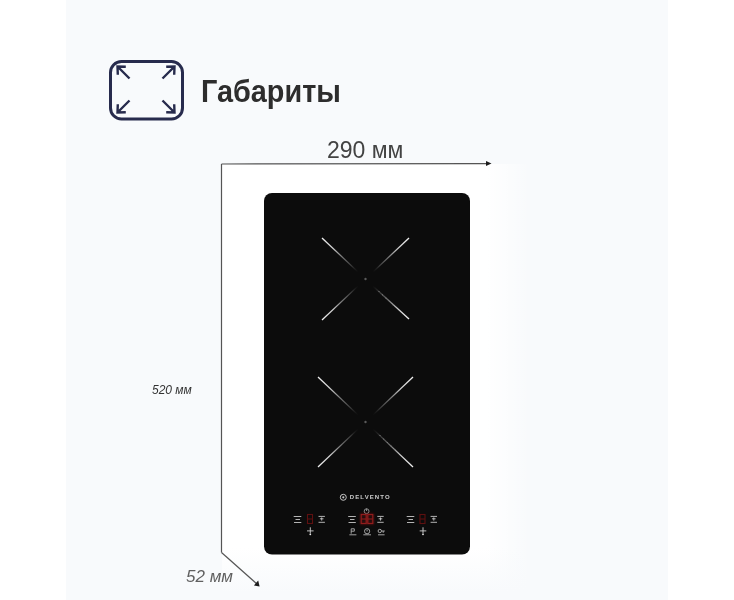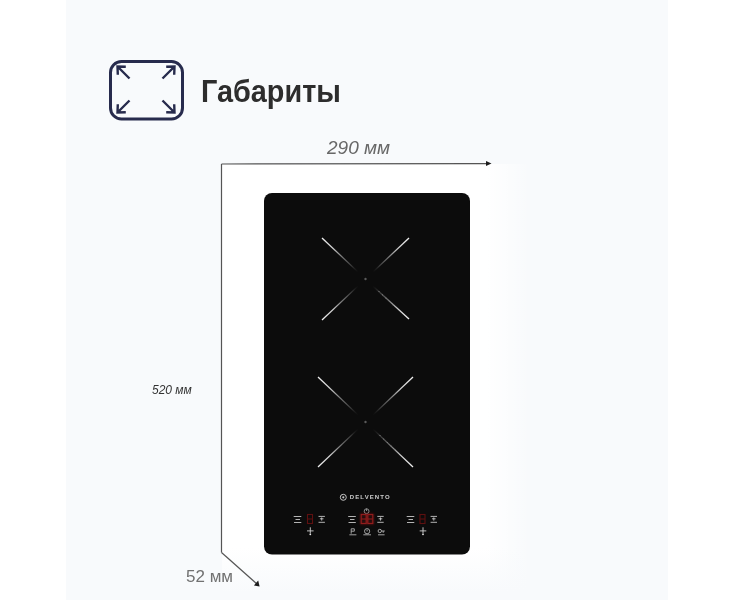--- a/index.html
+++ b/index.html
@@ -20,25 +20,25 @@
   <g stroke="#272b4d" stroke-width="2.4" fill="none">
     <path d="M24.5 22.5 L12.5 10.5 M12.8 18.8 L12.5 10.5 L20.8 10.8"></path>
     <path d="M57.5 22.5 L69.5 10.5 M69.2 18.8 L69.5 10.5 L61.2 10.8"></path>
     <path d="M24.5 44.5 L12.5 56.5 M12.8 48.2 L12.5 56.5 L20.8 56.2"></path>
     <path d="M57.5 44.5 L69.5 56.5 M69.2 48.2 L69.5 56.5 L61.2 56.2"></path>
   </g>
 </svg>
 
 <div class="abs" style="left:201px;top:74px;font-size:31px;font-weight:700;color:#272b4d;transform:scaleX(0.93);transform-origin:0 0;filter:grayscale(1);">Габариты</div>
 
-<div class="abs" style="left:327px;top:137px;font-size:19px;font-style:italic;color:#ef4444;filter:grayscale(1);">290 мм</div>
+<div class="abs" style="left:327px;top:137px;font-size:23px;color:#6d28d9;filter:grayscale(1);">290 мм</div>
 
 <div class="abs" style="left:152px;top:383px;font-size:12px;font-style:italic;color:#333;filter:grayscale(1);">520 мм</div>
 
-<div class="abs" style="left:186px;top:567px;font-size:17px;color:#ec4899;filter:grayscale(1);">52 мм</div>
+<div class="abs" style="left:186px;top:567px;font-size:17px;font-style:italic;color:#0f766e;filter:grayscale(1);">52 мм</div>
 
 <svg class="abs" style="left:0;top:0" width="734" height="600" viewBox="0 0 734 600">
 
   <line x1="221.5" y1="164" x2="487" y2="163.6" stroke="#555" stroke-width="1.2"></line>
 
   <path d="M491.5 163.6 L486 161.1 L486 166.1 Z" fill="#1c1c1c"></path>
 
   <line x1="221.5" y1="164" x2="221.5" y2="552.5" stroke="#555" stroke-width="1.2"></line>
 
   <line x1="221.5" y1="552.5" x2="257.3" y2="584.3" stroke="#555" stroke-width="1.2"></line>

